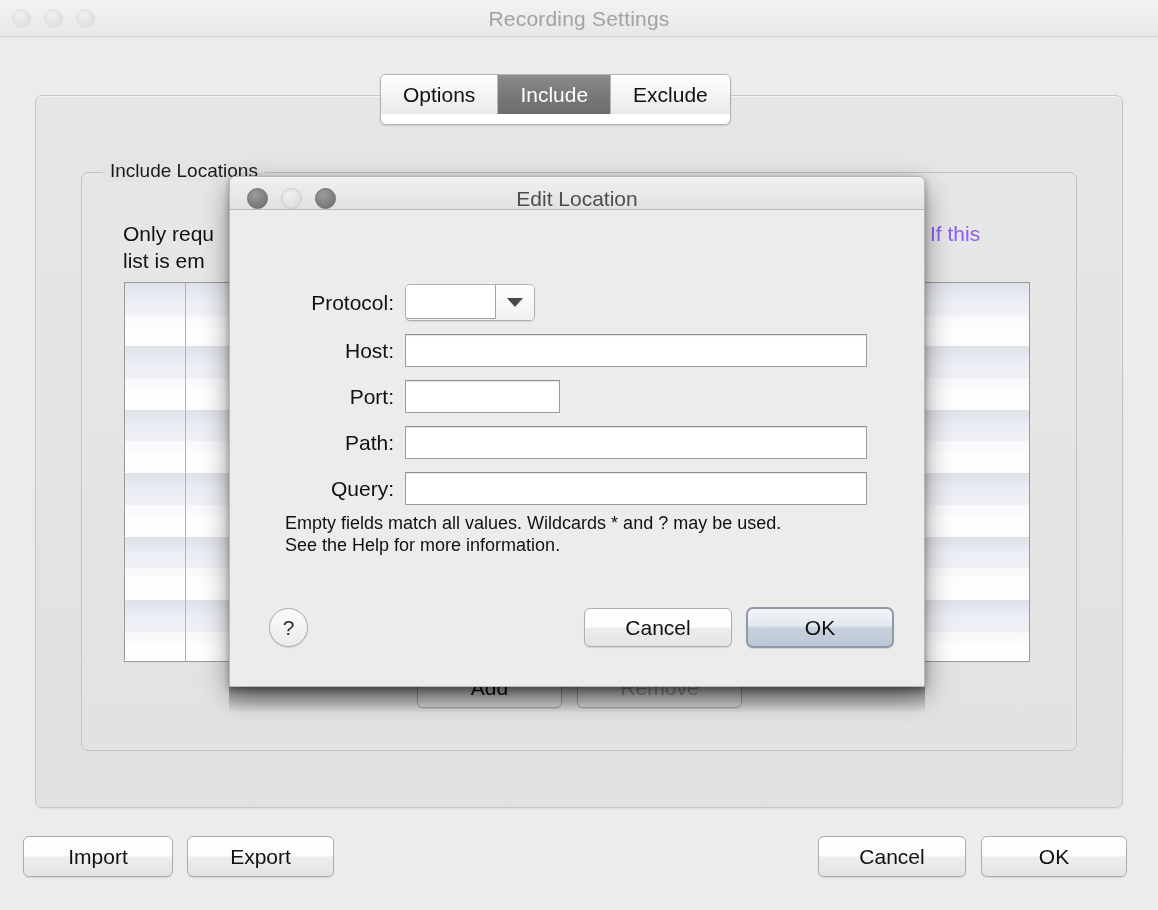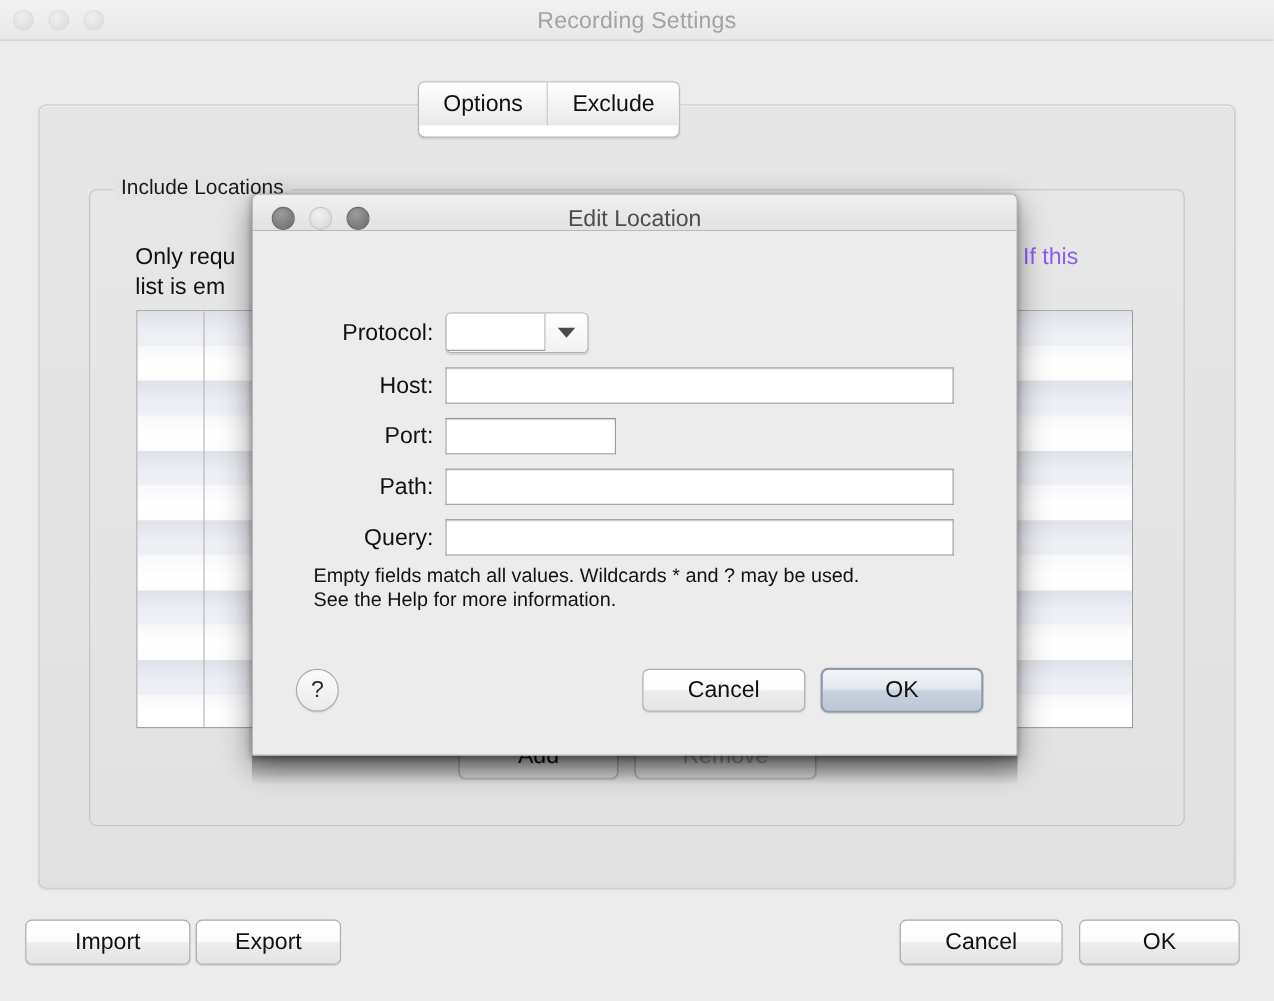--- a/index.html
+++ b/index.html
@@ -136,21 +136,21 @@
     box-shadow: 0 1px 1px rgba(0,0,0,0.10);
     cursor: default;
   }
   .aqua-btn.disabled { color: #a8a8a8; }
 
   #btn-add    { left: 417px; top: 668px; width: 145px; }
   #btn-remove { left: 577px; top: 668px; width: 165px; }
 
   
   #btn-import { left: 23px;  top: 836px; width: 150px; height: 41px; }
-  #btn-export { left: 178px; top: 836px; width: 132px; height: 41px; }
+  #btn-export { left: 187px; top: 836px; width: 147px; height: 41px; }
   #btn-cancel-main { left: 818px; top: 836px; width: 148px; height: 41px; }
   #btn-ok-main     { left: 981px; top: 836px; width: 146px; height: 41px; }
 
   
   .dialog {
     position: absolute; left: 229px; top: 176px;
     width: 696px; height: 511px;
     background: #ececec;
     border: 1px solid #b8b8b8;
     border-radius: 6px 6px 2px 2px;
@@ -273,20 +273,21 @@
       <div class="tl-dot"></div>
       <div class="tl-dot"></div>
     </div>
     <div class="win-title">Recording Settings</div>
   </div>
 
   <div class="tabpanel"></div>
 
   <div class="tabstrip">
     <div class="tab">Options</div>
+    <div class="tab active">Include</div>
     <div class="tab">Exclude</div>
   </div>
 
   <div class="groupbox"></div>
   <div class="groupbox-title">Include Locations</div>
 
   <div class="group-intro">Only requ
 list is em</div>
   <div class="group-intro-right">If this</div>
 

